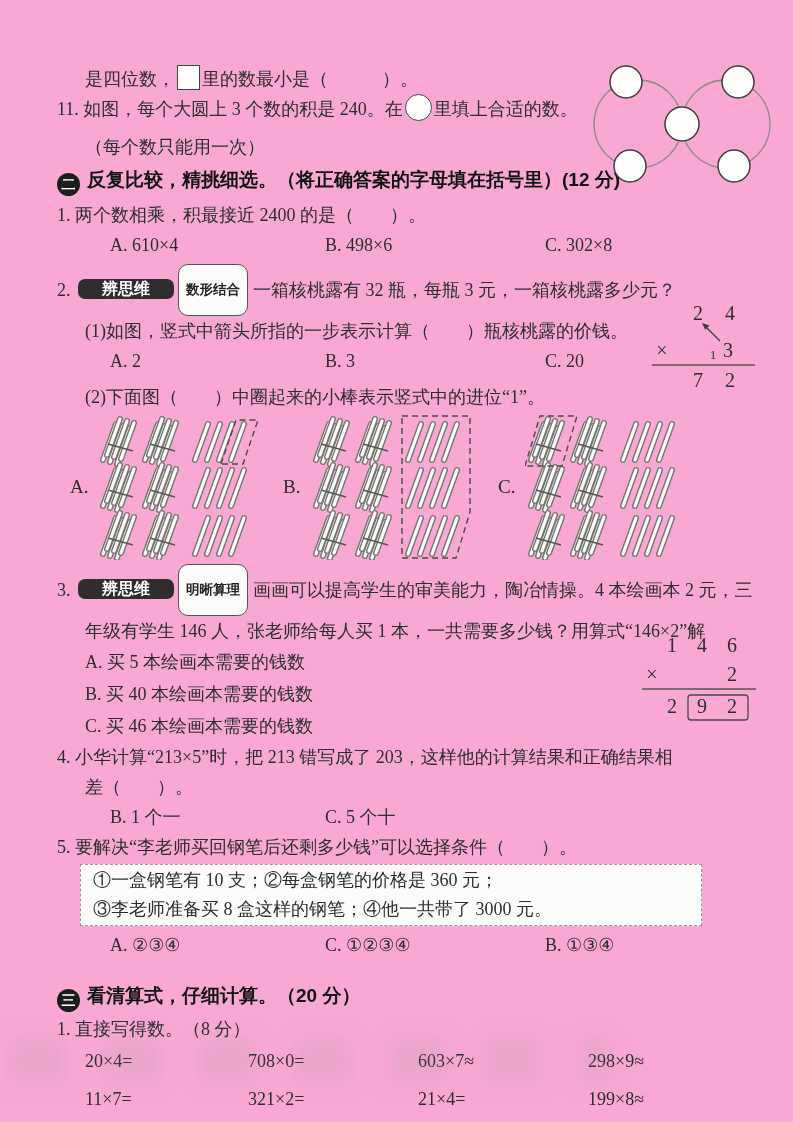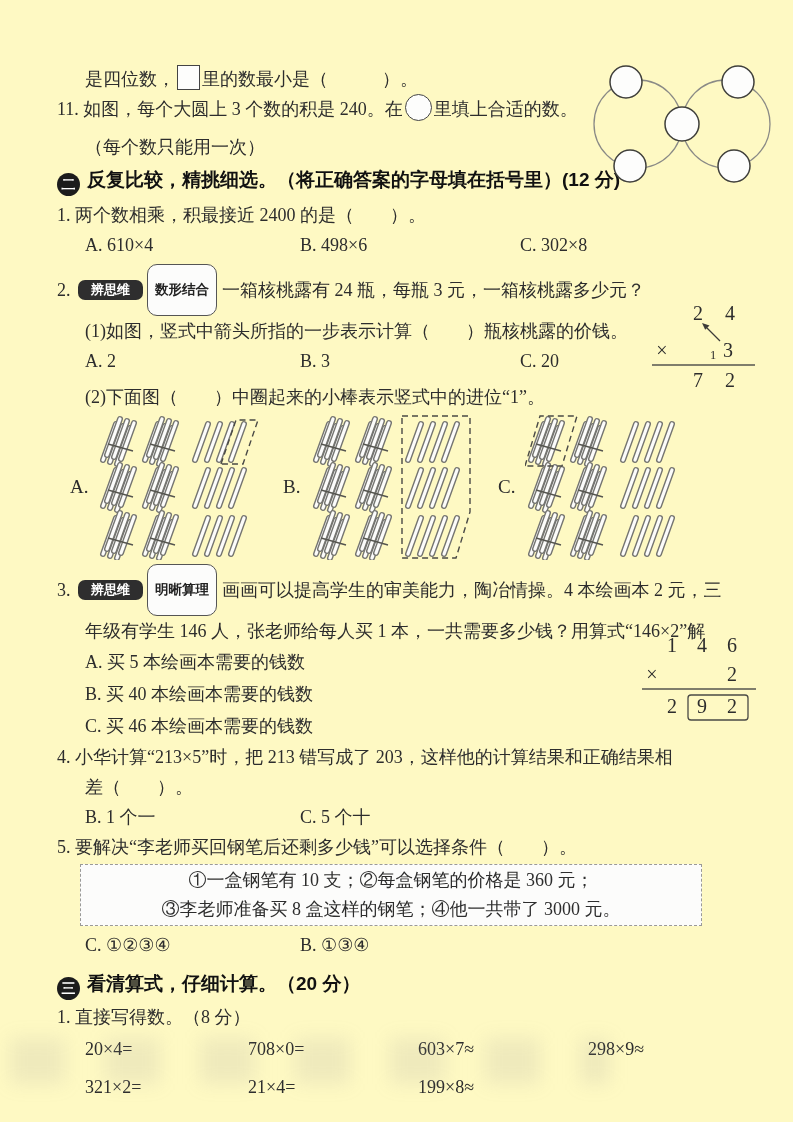--- a/index.html
+++ b/index.html
@@ -1,46 +1,46 @@
 <!DOCTYPE html>
 <html><head>
 <meta charset="utf-8">
 <style>
   html,body{margin:0;padding:0;background:#e8e8e6;}
   .page{
     position:relative; width:793px; height:1122px; margin:0 auto;
-    background:#fef9c3; color:#2d2d2d; overflow:hidden;
+    background:#f9a8d4; color:#2d2d2d; overflow:hidden;
     font-family:"Liberation Serif","DejaVu Serif",serif;
     font-size:18px; line-height:30px;
   }
   .smudge{position:absolute; left:10px; top:1038px; width:600px; height:46px;
     background:repeating-linear-gradient(90deg, rgba(150,150,150,.14) 0 55px, transparent 55px 95px);
     filter:blur(9px); pointer-events:none;}
   .l1{margin-left:57px;}
   .l2{margin-left:85px;}
   .row{white-space:nowrap;}
   .sec{margin-top:2px; font-family:"Liberation Sans","DejaVu Sans",sans-serif;
     font-weight:bold; font-size:19px; line-height:32px; color:#111;}
   .sec-ico{display:inline-block; width:23px; height:23px; border-radius:50%;
     background:#1c1c1c; color:#fff; font-size:14px; line-height:23px; text-align:center;
     vertical-align:-3px; margin-right:7px; font-weight:bold;}
   .badge-dark{display:inline-block; background:#2e2e2e; color:#fff;
     font-family:"Liberation Sans","DejaVu Sans",sans-serif; font-weight:bold;
-    font-size:13px; line-height:20px; padding:0 13px; border-radius:7px; vertical-align:2px; margin:0 3px;}
+    font-size:16px; line-height:20px; padding:0 24px; border-radius:7px; vertical-align:2px; margin:0 3px;}
   .badge-line{display:inline-block; background:#fcfcfb; color:#222; border:1.5px solid #555;
     font-family:"Liberation Sans","DejaVu Sans",sans-serif; font-weight:bold;
     font-size:13.5px; line-height:18px; padding:16px 7px; border-radius:10px; vertical-align:2px; margin:0 5px 0 1px;}
   .inline-box{display:inline-block; width:21px; height:23px; border:1.3px solid #444;
     vertical-align:-5px; margin:0 2px; background:#fdfdfc;}
   .inline-circle{display:inline-block; width:25px; height:25px; border:1.3px solid #444;
     border-radius:50%; vertical-align:-6px; margin:0 2px; background:#fdfdfc;}
-  .opts{margin-left:85px; display:grid; grid-template-columns:215px 220px 1fr; line-height:30px;}
+  .opts{margin-left:110px; display:grid; grid-template-columns:215px 220px 1fr; line-height:30px;}
   .calc-grid{margin-left:85px; display:grid; grid-template-columns:163px 170px 170px 1fr; line-height:30px;}
   .qbox{margin-left:80px; margin-top:2px; width:596px; border:1.6px dashed #9a9a98;
-    padding:1px 12px; line-height:29px; background:#fcfcfb;text-align:center;}
+    padding:1px 12px; line-height:29px; background:#fcfcfb;}
   .sticks-row{margin-left:70px; margin-top:2px; display:flex; align-items:center;}
   .fig-label{font-size:19px; width:27px; text-align:left;}
   .abs{position:absolute;}
   .vtext{font-family:"Liberation Serif","DejaVu Serif",serif; fill:#2d2d2d; font-size:20px;}
   .vsmall{font-size:12.5px;}
   .tube-o{stroke:#757571; stroke-width:6; stroke-linecap:round; fill:none;}
   .tube-i{stroke:#fcfcfb; stroke-width:3.2; stroke-linecap:round; fill:none;}
   .band{stroke:#55554f; stroke-width:1.4; fill:none;}
   .dashmark{fill:none; stroke:#4a4a46; stroke-width:1.4; stroke-dasharray:6 4;}
   .thin{stroke:#8a8a86; stroke-width:1.3; fill:none;}
@@ -107,21 +107,21 @@
     <span>1.</span><span> 两个数相乘，积最接近 2400 的是（　　）。</span>
   </div>
   <div class="opts">
     <span>A. 610×4</span>
     <span>B. 498×6</span>
     <span>C. 302×8</span>
   </div>
 
   <div class="l1 row" style="margin-top:4px">
     <span>2.</span>
-    <span class="badge-dark">辨思维</span><span class="badge-line">数形结合</span><span>一箱核桃露有 24 瓶，每瓶 3 元，一箱核桃露多少元？</span>
+    <span class="badge-dark">辨思维</span><span class="badge-line">数形结合</span><span>一箱核桃露有 32 瓶，每瓶 3 元，一箱核桃露多少元？</span>
   </div>
   <div class="l2 row">(1)如图，竖式中箭头所指的一步表示计算（　　）瓶核桃露的价钱。</div>
   <div class="opts">
     <span>A. 2</span>
     <span>B. 3</span>
     <span>C. 20</span>
   </div>
   <div class="l2 row" style="margin-top:6px">(2)下面图（　　）中圈起来的小棒表示竖式中的进位“1”。</div>
 
   <svg class="abs" style="left:648px; top:298px" width="112" height="94" viewBox="0 0 112 94">
@@ -193,35 +193,37 @@
   </div>
 
   <div class="l1 row">
     <span>5.</span><span> 要解决“李老师买回钢笔后还剩多少钱”可以选择条件（　　）。</span>
   </div>
   <div class="qbox">
     <div class="row">①一盒钢笔有 10 支；②每盒钢笔的价格是 360 元；</div>
     <div class="row">③李老师准备买 8 盒这样的钢笔；④他一共带了 3000 元。</div>
   </div>
   <div class="opts" style="margin-top:4px">
+    <span>A. ②③④</span>
     <span>C. ①②③④</span>
     <span>B. ①③④</span>
   </div>
 
-  <div class="l1 sec" style="margin-top:8px">
+  <div class="l1 sec" style="margin-top:20px">
     <span class="sec-ico">三</span><span>看清算式，仔细计算。（20 分）</span>
   </div>
 
   <div class="l1 row" style="margin-top:2px">1. 直接写得数。（8 分）</div>
   <div class="calc-grid" style="margin-top:2px">
     <span>20×4=</span>
     <span>708×0=</span>
     <span>603×7≈</span>
     <span>298×9≈</span>
   </div>
   <div class="calc-grid" style="margin-top:8px">
+    <span>11×7=</span>
     <span>321×2=</span>
     <span>21×4=</span>
     <span>199×8≈</span>
   </div>
 
   <div class="smudge"></div>
 </div>
 
 </body></html>

